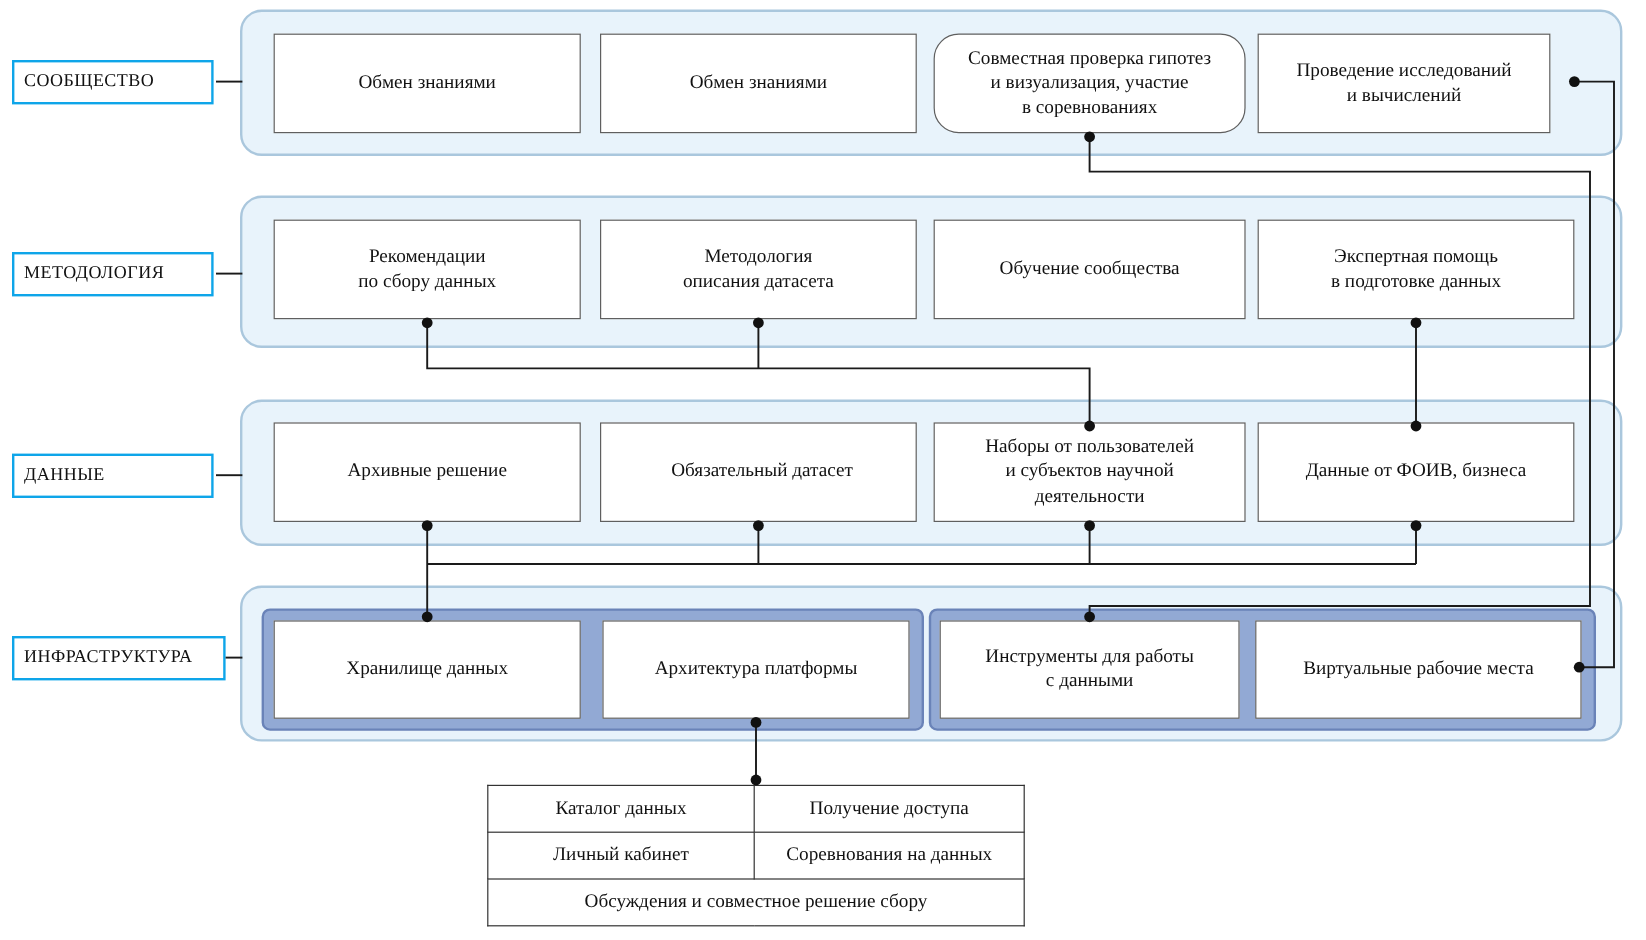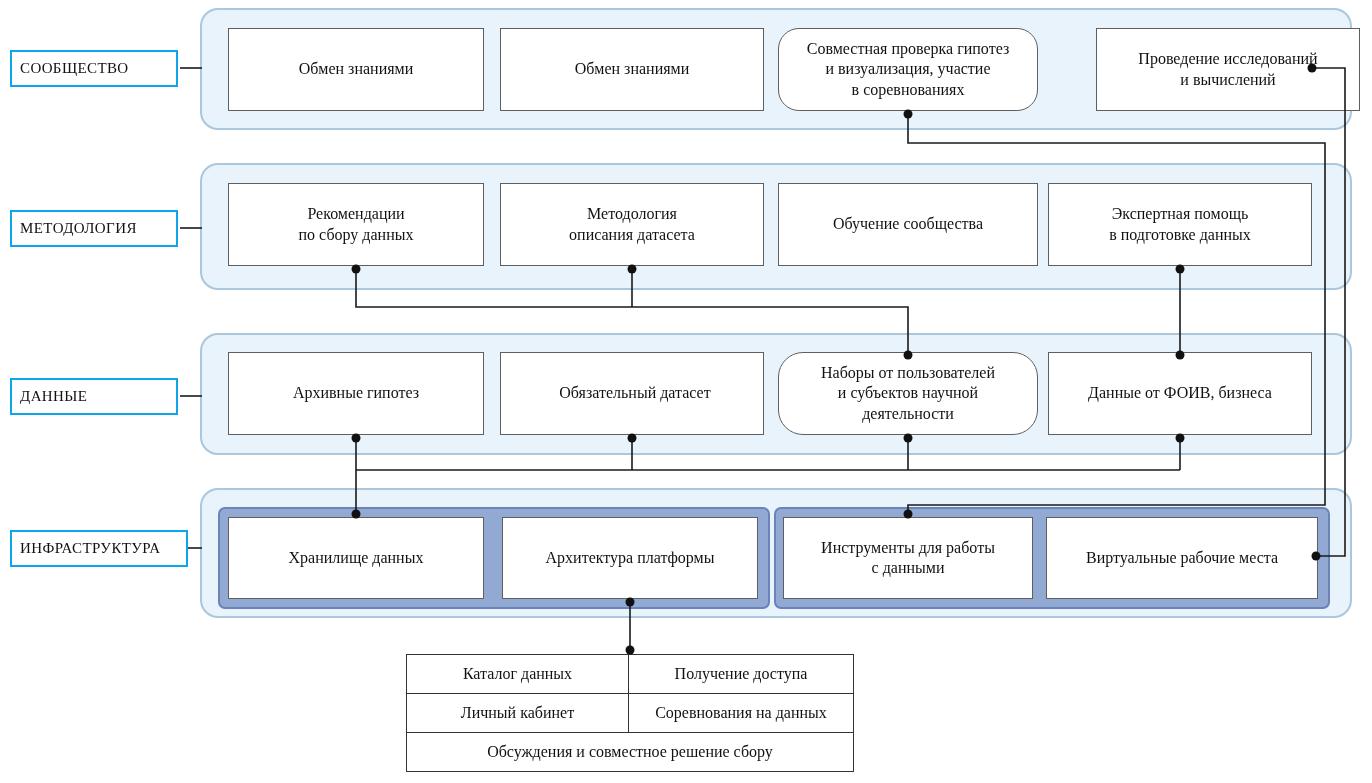--- a/index.html
+++ b/index.html
@@ -90,21 +90,21 @@
     <span class="box-text">Обмен знаниями</span>
   </div>
   <div class="box" style="left:500px; top:28px; width:264px; height:83px;">
     <span class="box-text">Обмен знаниями</span>
   </div>
   <div class="box" style="left:778px; top:28px; width:260px; height:83px;border-radius:21px;">
     <span class="box-text">Совместная проверка гипотез
 и визуализация, участие
 в соревнованиях</span>
   </div>
-  <div class="box" style="left:1048px; top:28px; width:264px; height:83px;margin-left:48px;">
+  <div class="box" style="left:1048px; top:28px; width:244px; height:83px;">
     <span class="box-text">Проведение исследований
 и вычислений</span>
   </div>
 
   <div class="box" style="left:228px; top:183px; width:256px; height:83px;">
     <span class="box-text">Рекомендации
 по сбору данных</span>
   </div>
   <div class="box" style="left:500px; top:183px; width:264px; height:83px;">
     <span class="box-text">Методология
@@ -112,26 +112,26 @@
   </div>
   <div class="box" style="left:778px; top:183px; width:260px; height:83px;">
     <span class="box-text">Обучение сообщества</span>
   </div>
   <div class="box" style="left:1048px; top:183px; width:264px; height:83px;">
     <span class="box-text">Экспертная помощь
 в подготовке данных</span>
   </div>
 
   <div class="box" style="left:228px; top:352px; width:256px; height:83px;">
-    <span class="box-text">Архивные гипотез</span>
+    <span class="box-text">Архивные решение</span>
   </div>
   <div class="box" style="left:500px; top:352px; width:264px; height:83px;padding-left:16px;">
     <span class="box-text">Обязательный датасет</span>
   </div>
-  <div class="box" style="left:778px; top:352px; width:260px; height:83px;border-radius:25px;">
+  <div class="box" style="left:778px; top:352px; width:260px; height:83px;">
     <span class="box-text">Наборы от пользователей
 и субъектов научной
 деятельности</span>
   </div>
   <div class="box" style="left:1048px; top:352px; width:264px; height:83px;">
     <span class="box-text">Данные от ФОИВ, бизнеса</span>
   </div>
 
   <div class="box" style="left:228px; top:517px; width:256px; height:82px;">
     <span class="box-text">Хранилище данных</span>

